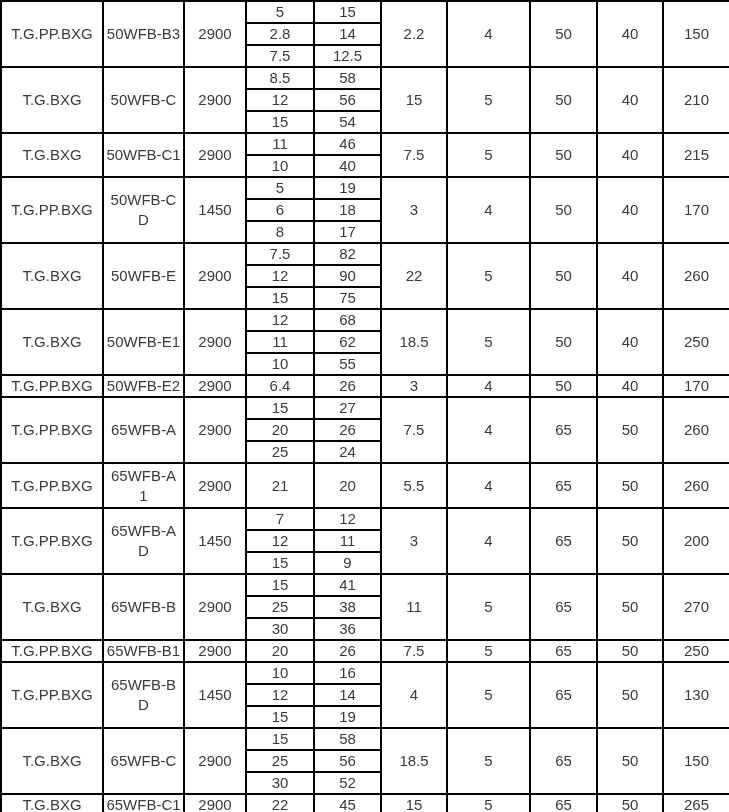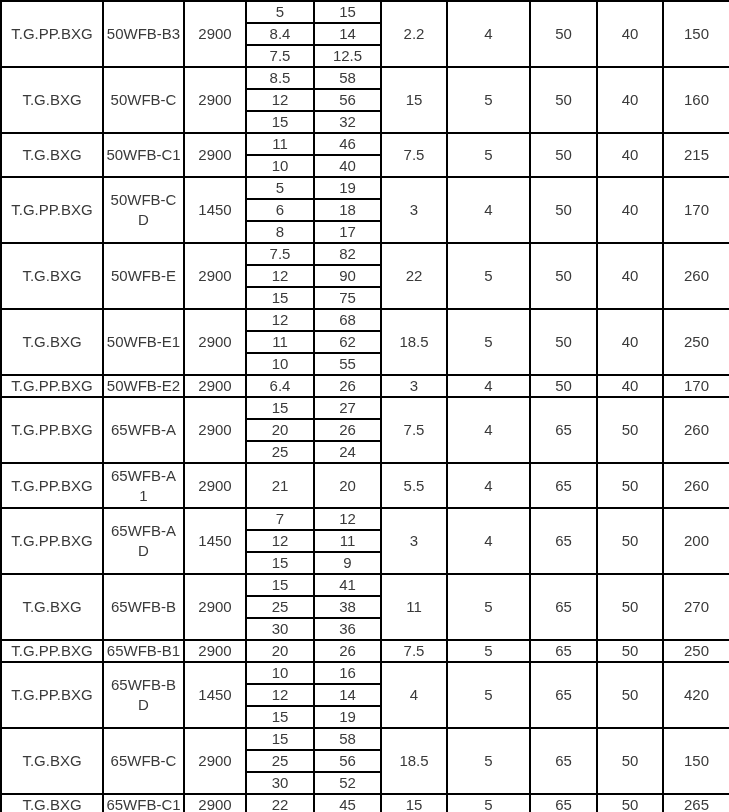--- a/index.html
+++ b/index.html
@@ -54,46 +54,46 @@
           <td rowspan="3">2900</td>
           <td>5</td>
           <td>15</td>
           <td rowspan="3">2.2</td>
           <td rowspan="3">4</td>
           <td rowspan="3">50</td>
           <td rowspan="3">40</td>
           <td rowspan="3">150</td>
         </tr>
         <tr>
-          <td>8.4</td>
+          <td>2.8</td>
           <td>14</td>
         </tr>
         <tr>
           <td>7.5</td>
           <td>12.5</td>
         </tr>
         <tr>
           <td rowspan="3">T.G.BXG</td>
           <td rowspan="3" class="model">50WFB-C</td>
           <td rowspan="3">2900</td>
           <td>8.5</td>
           <td>58</td>
           <td rowspan="3">15</td>
           <td rowspan="3">5</td>
           <td rowspan="3">50</td>
           <td rowspan="3">40</td>
-          <td rowspan="3">160</td>
+          <td rowspan="3">210</td>
         </tr>
         <tr>
           <td>12</td>
           <td>56</td>
         </tr>
         <tr>
           <td>15</td>
-          <td>32</td>
+          <td>54</td>
         </tr>
         <tr>
           <td rowspan="2">T.G.BXG</td>
           <td rowspan="2" class="model">50WFB-C1</td>
           <td rowspan="2">2900</td>
           <td>11</td>
           <td>46</td>
           <td rowspan="2">7.5</td>
           <td rowspan="2">5</td>
           <td rowspan="2">50</td>
@@ -267,21 +267,21 @@
           <td rowspan="3">T.G.PP.BXG</td>
           <td rowspan="3" class="model">65WFB-B
 D</td>
           <td rowspan="3">1450</td>
           <td>10</td>
           <td>16</td>
           <td rowspan="3">4</td>
           <td rowspan="3">5</td>
           <td rowspan="3">65</td>
           <td rowspan="3">50</td>
-          <td rowspan="3">420</td>
+          <td rowspan="3">130</td>
         </tr>
         <tr>
           <td>12</td>
           <td>14</td>
         </tr>
         <tr>
           <td>15</td>
           <td>19</td>
         </tr>
         <tr>

